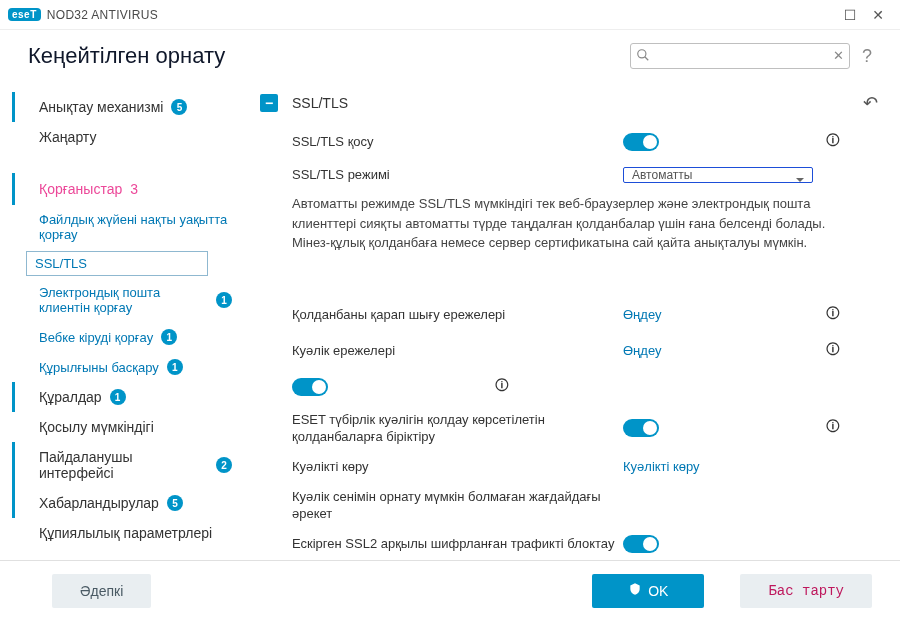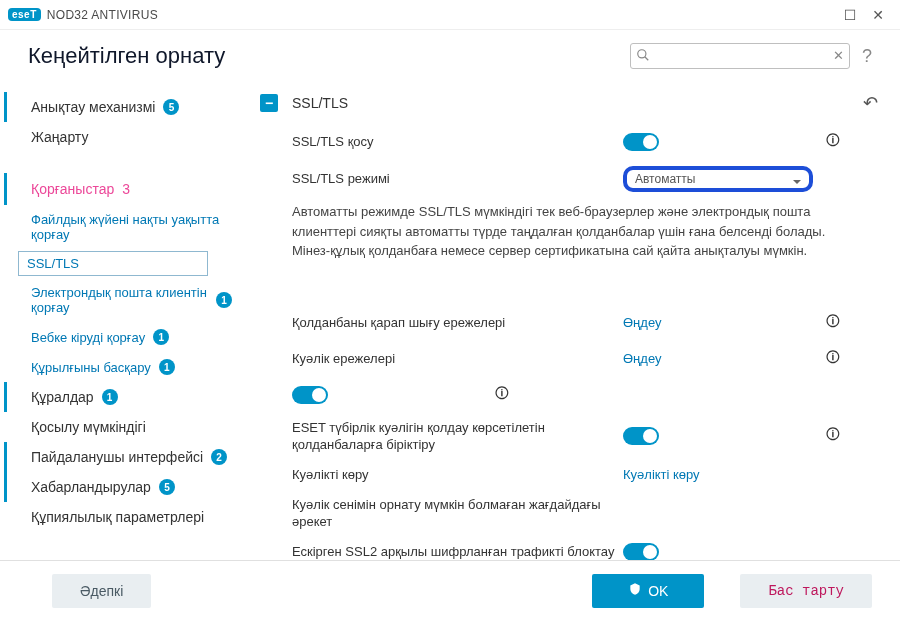--- a/index.html
+++ b/index.html
@@ -16,21 +16,21 @@
 .header h1 { font-size: 22px; font-weight: 400; color: #0f172a; }
 .header .spacer { flex: 1; }
 .search { position: relative; width: 220px; }
 .search input { width: 100%; height: 26px; border: 1px solid #bfbfbf; border-radius: 3px; padding: 0 26px 0 26px; font-size: 12px; outline: none; }
 .search .s-icon { position: absolute; left: 6px; top: 5px; color: #888; }
 .search .c-icon { position: absolute; right: 6px; top: 5px; color: #888; cursor: pointer; }
 .help { margin-left: 12px; font-size: 18px; color: #888; cursor: pointer; }
 
 .body { display: flex; height: 478px; }
 
-.sidebar { width: 248px; padding: 10px 0 10px 4px; overflow-y: auto; }
+.sidebar { width: 248px; padding: 10px 0 10px 12px; overflow-y: auto; }
 .nav-item { padding: 7px 16px 7px 24px; font-size: 14px; color: #333; cursor: pointer; display: flex; align-items: center; gap: 8px; border-left: 3px solid transparent; }
 .nav-item.top { font-weight: 400; }
 .nav-item.sub { padding-left: 24px; font-size: 13px; color: #0078b4; }
 .nav-item.active { border-left-color: #0094c8; }
 .nav-item.selected { border: 1px solid #8fb8d0; margin: 2px 40px 2px 14px; padding: 4px 8px; border-left: 1px solid #8fb8d0; }
 .nav-item .badge { background: #0094c8; color: #fff; min-width: 16px; height: 16px; border-radius: 8px; font-size: 10px; display: inline-flex; align-items: center; justify-content: center; font-weight: bold; padding: 0 4px; }
 .nav-group-head { padding: 8px 16px 8px 24px; font-size: 14px; color: #333; cursor: pointer; display: flex; align-items: center; gap: 8px; border-left: 3px solid transparent; }
 .nav-group-head.blue { color: #ec4899; border-left-color: #0094c8; margin-top: 21px; }
 
 .main { flex: 1; padding: 0 10px 0 0; overflow-y: auto; }
@@ -43,21 +43,21 @@
 .row .label { flex: 0 0 330px; font-size: 13px; color: #333; line-height: 1.35; }
 .row .control { flex: 0 0 200px; }
 .row .info { width: 18px; color: #333; font-size: 14px; text-align: center; cursor: pointer; }
 
 .desc { padding: 4px 44px 14px 44px; font-size: 13px; color: #444; line-height: 1.5; }
 
 .toggle { width: 36px; height: 18px; border-radius: 10px; position: relative; cursor: pointer; }
 .toggle.on { background: #0094c8; }
 .toggle.on::after { content: ""; position: absolute; right: 2px; top: 2px; width: 14px; height: 14px; background: #fff; border-radius: 50%; }
 
-.select { width: 190px; height: 26px; border: 4px solid #1d4ed8; border-radius: 10px; padding: 0 24px 0 8px; font-size: 12px; color: #555; display: flex; align-items: center; position: relative; cursor: pointer; background: #fff; white-space: nowrap; overflow: hidden; text-overflow: ellipsis; }
+.select { width: 190px; height: 16px; border: 1px solid #1d4ed8; border-radius: 2px; padding: 0 24px 0 8px; font-size: 12px; color: #555; display: flex; align-items: center; position: relative; cursor: pointer; background: #fff; white-space: nowrap; overflow: hidden; text-overflow: ellipsis; }
 .select::after { content: ""; position: absolute; right: 8px; top: 10px; border: 4px solid transparent; border-top-color: #666; }
 
 .link { color: #0078b4; cursor: pointer; font-size: 13px; }
 
 .footer { height: 60px; border-top: 1px solid #e0e0e0; display: flex; align-items: center; padding: 0 28px; gap: 12px; }
 .footer .spacer { flex: 1; }
 .btn { height: 34px; padding: 0 28px; border-radius: 2px; font-size: 14px; cursor: pointer; display: flex; align-items: center; gap: 6px; border: none; margin-left: 24px; }
 .btn.default { background: #e9eef1; color: #4a5a64; }
 .btn.primary { background: #0094c8; color: #fff; font-weight: 500; padding: 0 36px; }
 .btn.secondary { background: #e9eef1; color: #be185d; font-family: Liberation Mono, monospace; }

